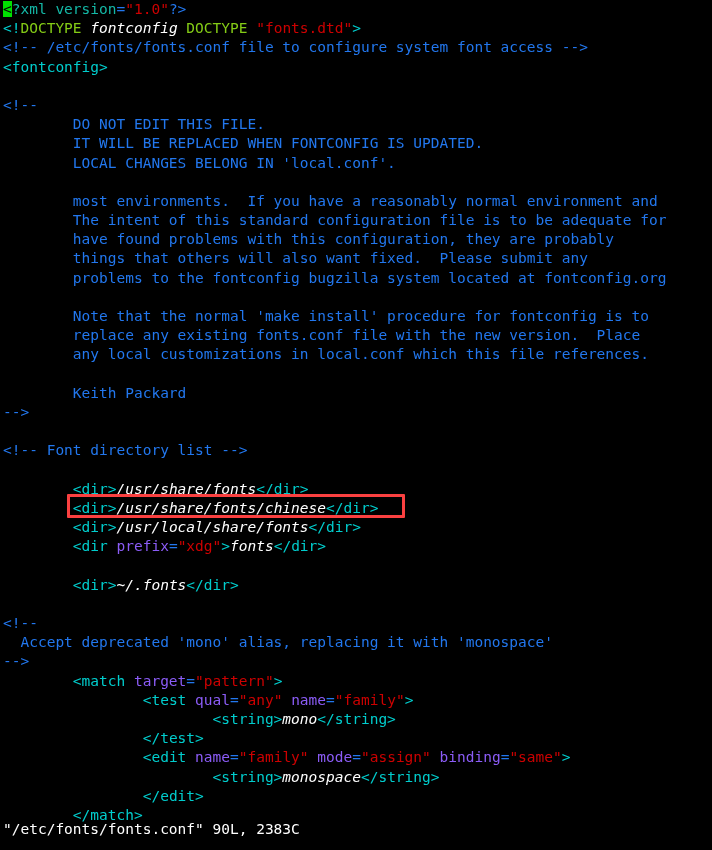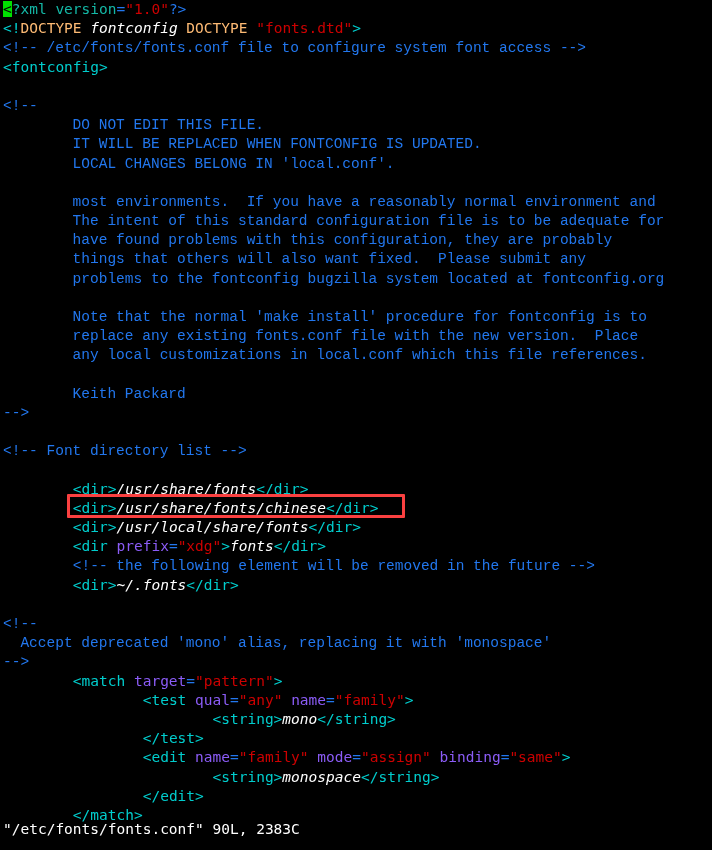--- a/index.html
+++ b/index.html
@@ -32,22 +32,22 @@
   .line {
     height: 19.2px;
     white-space: pre;
     padding-left: 3px;
     color: #ffffff;
   }
   
   .tag      { color: #00cdcd; }
   .attr     { color: #8b5cf6; }
   .str      { color: #cd0000; }          
-  .cmt      { color: #2277ee; font-family: Liberation Mono, monospace; }          
-  .doctype  { color: #fdba74; }          
+  .cmt      { color: #2277ee; }          
+  .doctype  { color: #84cc16; }          
   .op       { color: #2277ee; }          
   .txt      { color: #ffffff; font-style: italic; }          
   .pi       { color: #14b8a6; }          
   .cursor {
     background: #00e000;
     color: #000000;
   }
   #statusline {
     position: absolute;
     left: 0;
@@ -101,21 +101,21 @@
       <div class="line">&nbsp;</div>
       <div class="line"><span class="cmt">        Keith Packard</span></div>
       <div class="line"><span class="cmt">--&gt;</span></div>
       <div class="line">&nbsp;</div>
       <div class="line"><span class="cmt">&lt;!-- Font directory list --&gt;</span></div>
       <div class="line">&nbsp;</div>
       <div class="line"><span class="txt">        </span><span class="tag">&lt;dir&gt;</span><span class="txt">/usr/share/fonts</span><span class="tag">&lt;/dir&gt;</span></div>
       <div class="line"><span class="txt">        </span><span class="tag">&lt;dir&gt;</span><span class="txt">/usr/share/fonts/chinese</span><span class="tag">&lt;/dir&gt;</span></div>
       <div class="line"><span class="txt">        </span><span class="tag">&lt;dir&gt;</span><span class="txt">/usr/local/share/fonts</span><span class="tag">&lt;/dir&gt;</span></div>
       <div class="line"><span class="txt">        </span><span class="tag">&lt;dir </span><span class="attr">prefix</span><span class="op">=</span><span class="str">"xdg"</span><span class="tag">&gt;</span><span class="txt">fonts</span><span class="tag">&lt;/dir&gt;</span></div>
-      <div class="line"><span class="txt">        </span><span class="cmt">&lt;!-- the following element will be removed in the future --&gt;</span></div>
+      <div class="line"><span class="txt">        </span></div>
       <div class="line"><span class="txt">        </span><span class="tag">&lt;dir&gt;</span><span class="txt">~/.fonts</span><span class="tag">&lt;/dir&gt;</span></div>
       <div class="line">&nbsp;</div>
       <div class="line"><span class="cmt">&lt;!--</span></div>
       <div class="line"><span class="cmt">  Accept deprecated 'mono' alias, replacing it with 'monospace'</span></div>
       <div class="line"><span class="cmt">--&gt;</span></div>
       <div class="line"><span class="txt">        </span><span class="tag">&lt;match </span><span class="attr">target</span><span class="op">=</span><span class="str">"pattern"</span><span class="tag">&gt;</span></div>
       <div class="line"><span class="txt">                </span><span class="tag">&lt;test </span><span class="attr">qual</span><span class="op">=</span><span class="str">"any"</span><span class="txt"> </span><span class="attr">name</span><span class="op">=</span><span class="str">"family"</span><span class="tag">&gt;</span></div>
       <div class="line"><span class="txt">                        </span><span class="tag">&lt;string&gt;</span><span class="txt">mono</span><span class="tag">&lt;/string&gt;</span></div>
       <div class="line"><span class="txt">                </span><span class="tag">&lt;/test&gt;</span></div>
       <div class="line"><span class="txt">                </span><span class="tag">&lt;edit </span><span class="attr">name</span><span class="op">=</span><span class="str">"family"</span><span class="txt"> </span><span class="attr">mode</span><span class="op">=</span><span class="str">"assign"</span><span class="txt"> </span><span class="attr">binding</span><span class="op">=</span><span class="str">"same"</span><span class="tag">&gt;</span></div>

